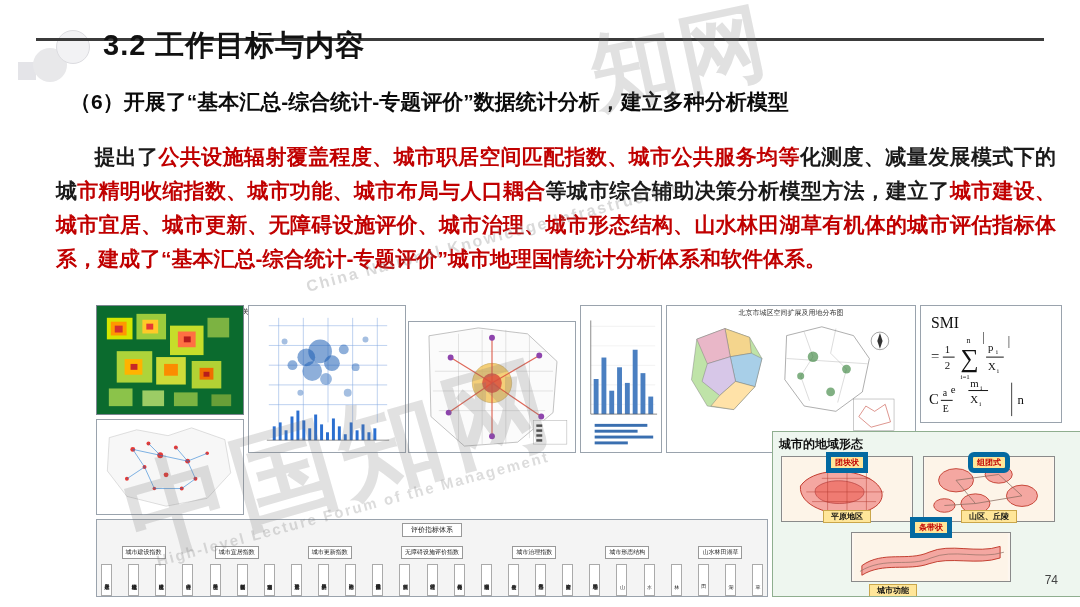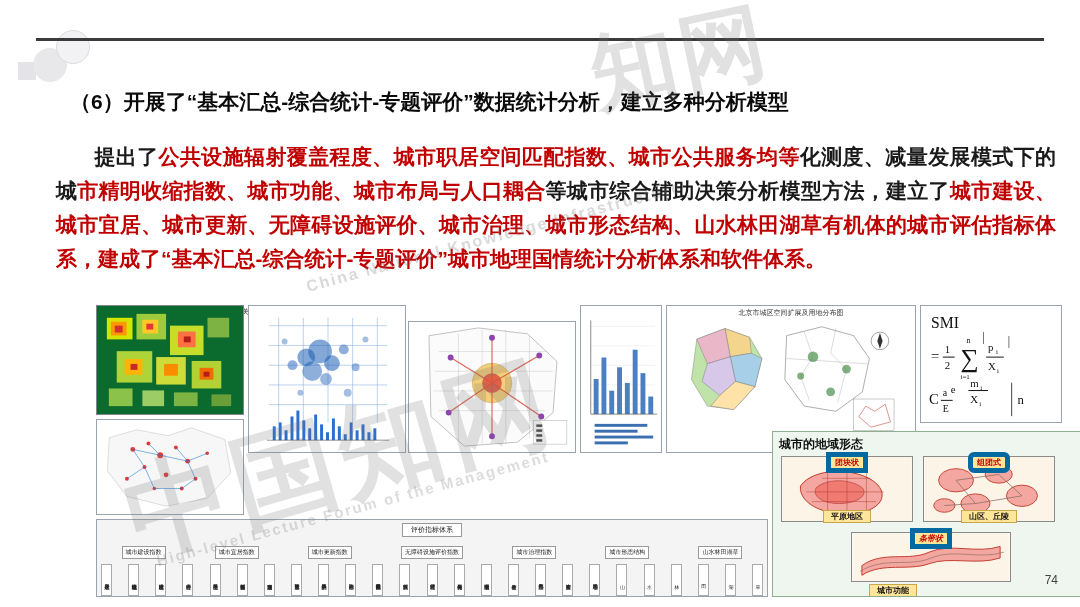--- a/index.html
+++ b/index.html
@@ -240,20 +240,21 @@
   }
 </style>
 </head>
 <body>
 
 <div class="header">
   <div class="deco-square"></div>
   <div class="deco-circle-1"></div>
   <div class="deco-circle-2"></div>
   <div class="header-rule"></div>
+  <div class="slide-title">3.2  工作目标与内容</div>
 </div>
 
 <div class="subtitle">（6）开展了“基本汇总-综合统计-专题评价”数据统计分析，建立多种分析模型</div>
 
 <div class="body-text">
   <span class="indent"></span><span id="para-slot"><span>提出了</span><span class="hl">公共设施辐射覆盖程度、城市职居空间匹配指数、城市公共服务均等</span><span>化测度、减量发展模式下的城</span><span class="hl">市精明收缩指数、城市功能、城市布局与人口耦合</span><span>等城市综合辅助决策分析模型方法，建立了</span><span class="hl">城市建设、城市宜居、城市更新、无障碍设施评价、城市治理、城市形态结构、山水林田湖草有机体</span><span class="hl">的城市评估指标体系，建成了“基本汇总-综合统计-专题评价”城市地理国情统计分析体系和软件体系。</span></span>
 </div>
 
 <div class="figure">
 
@@ -591,21 +592,21 @@
 
     <div class="morph-cell" style="left:78px; top:100px; width:160px; height:50px;">
       <svg viewBox="0 0 160 50" width="100%" height="100%">
         <rect width="160" height="50" fill="#fdf4e8"></rect>
         <path d="M8 34 C30 18, 56 30, 78 20 C100 10, 128 22, 152 14 L152 26 C128 34, 100 24, 78 32 C56 40, 30 30, 8 44 Z" fill="#f4a7a1" stroke="#c0392b" stroke-width="1"></path>
         <g stroke="#8d6e63" stroke-width="0.7" fill="none">
           <path d="M6 40 C32 24, 58 36, 80 26 C104 16, 130 28, 156 20"></path>
         </g>
       </svg>
     </div>
-    <div class="morph-cap" style="left:158px; top:96px;font-style:italic;">条带状</div>
+    <div class="morph-cap" style="left:158px; top:85px;">条带状</div>
     <div class="morph-cap-b" style="left:120px; top:152px;">城市功能</div>
   </div>
 </div>
 
 <div class="page-num">74</div>
 
 <div class="watermark">
   <div class="wm-text wm-big">知网</div>
   <div class="wm-text wm-big2">中国知网</div>
   <div class="wm-text wm-line">China National Knowledge Infrastructure</div>

